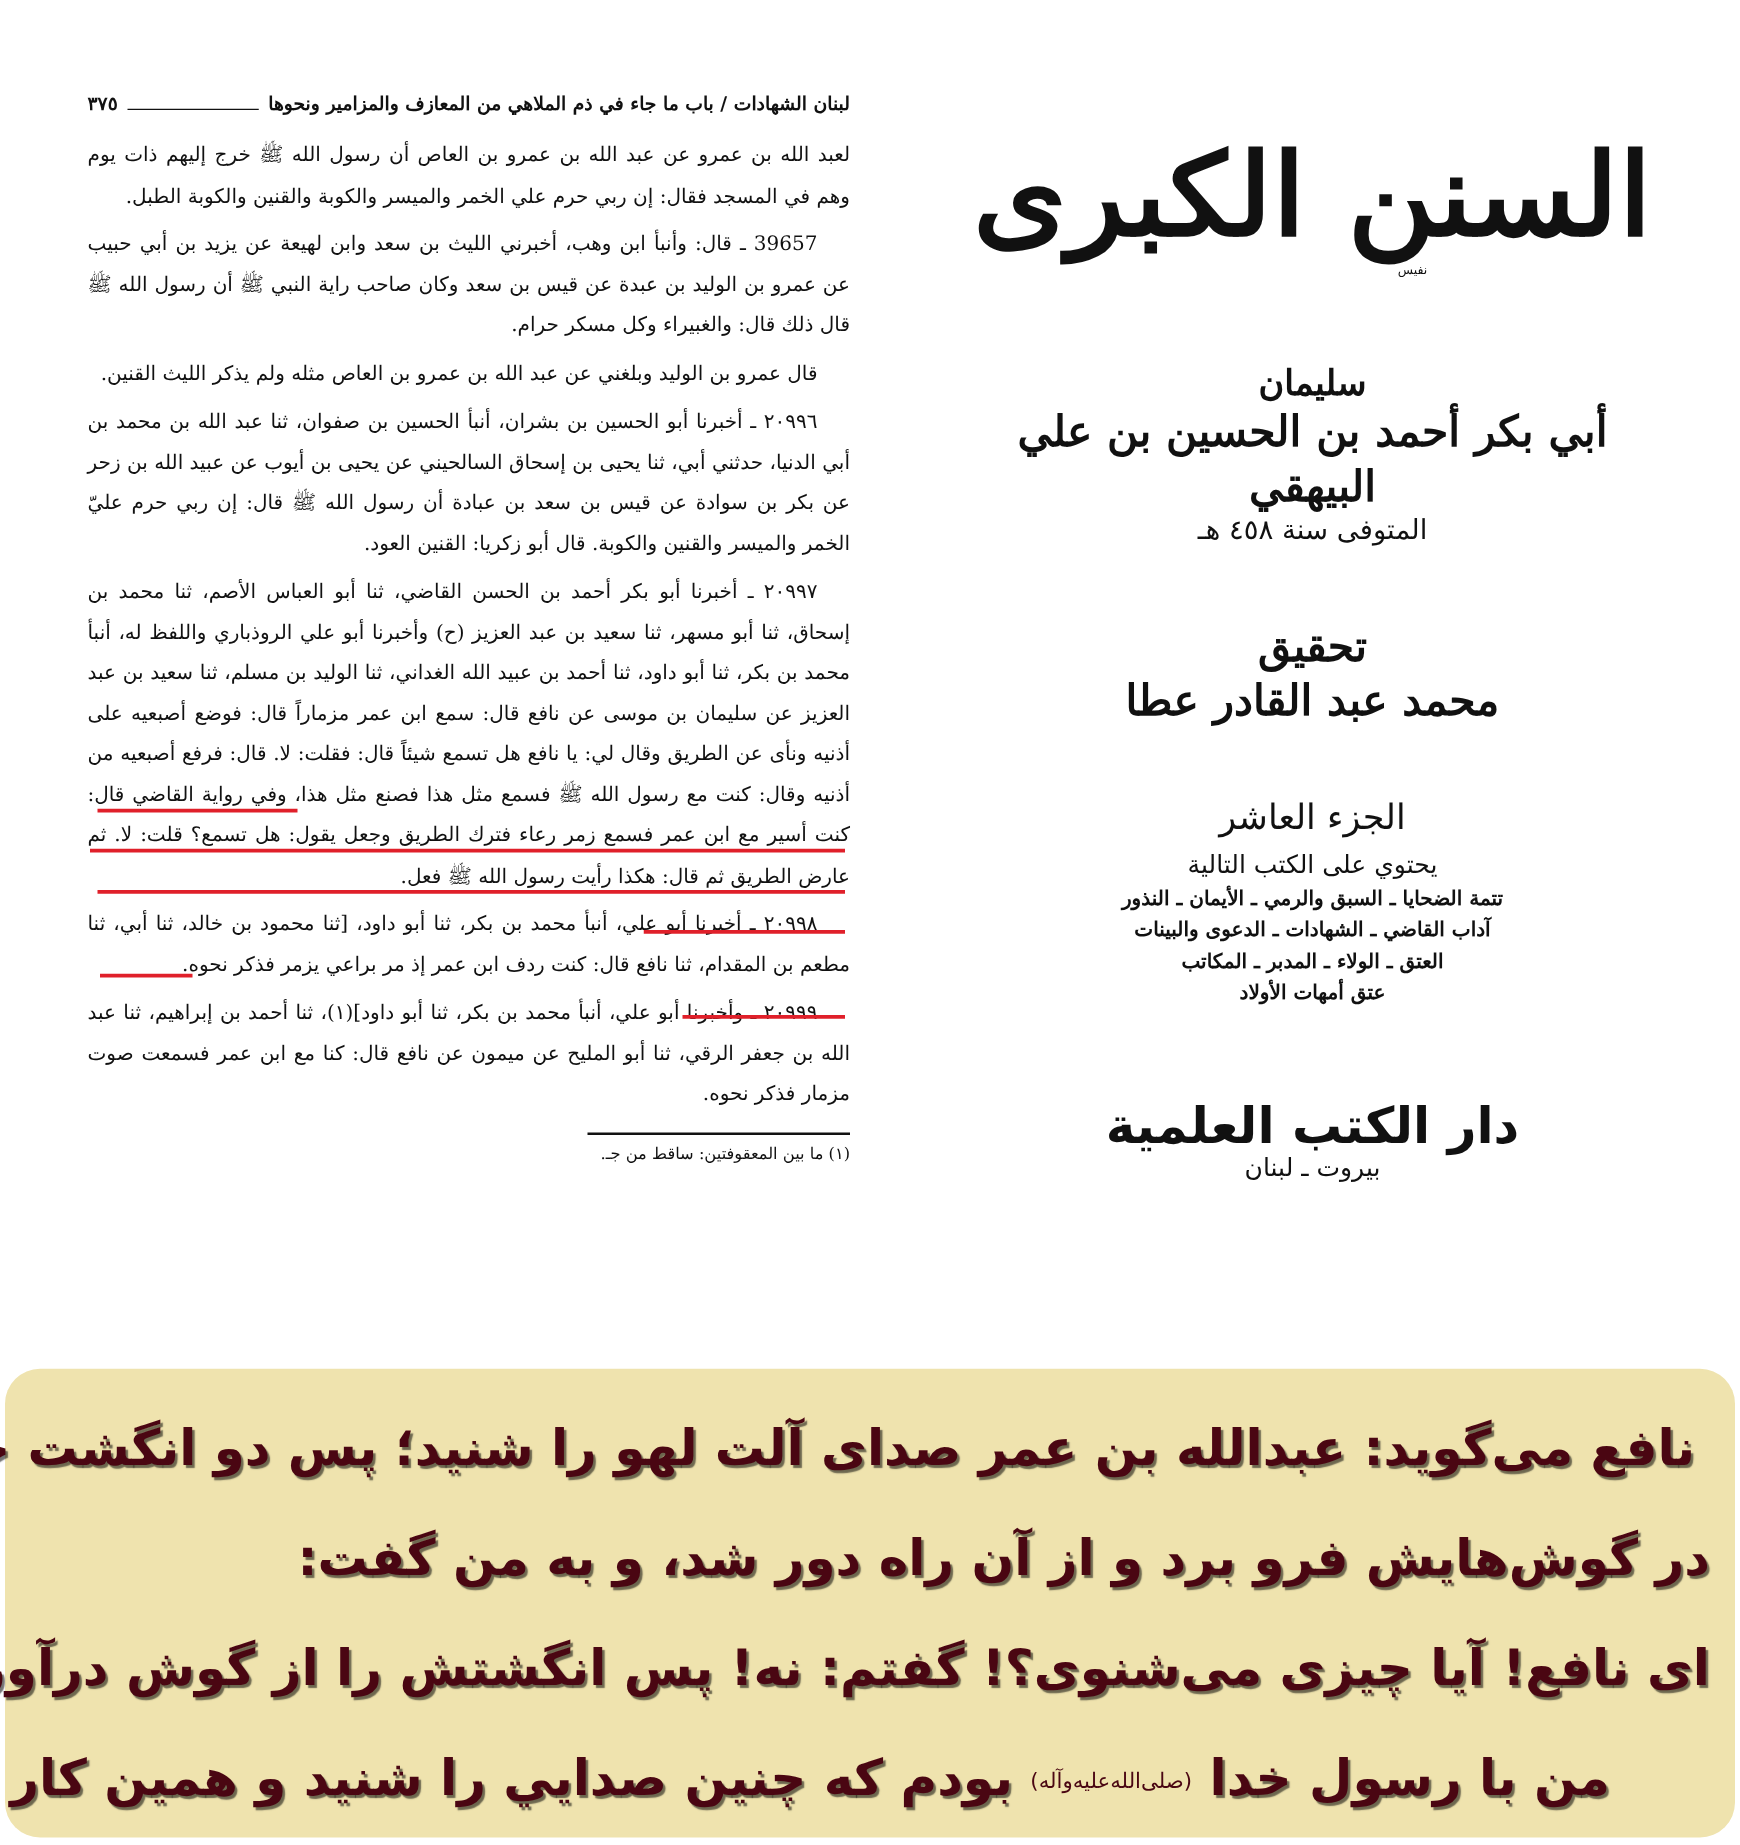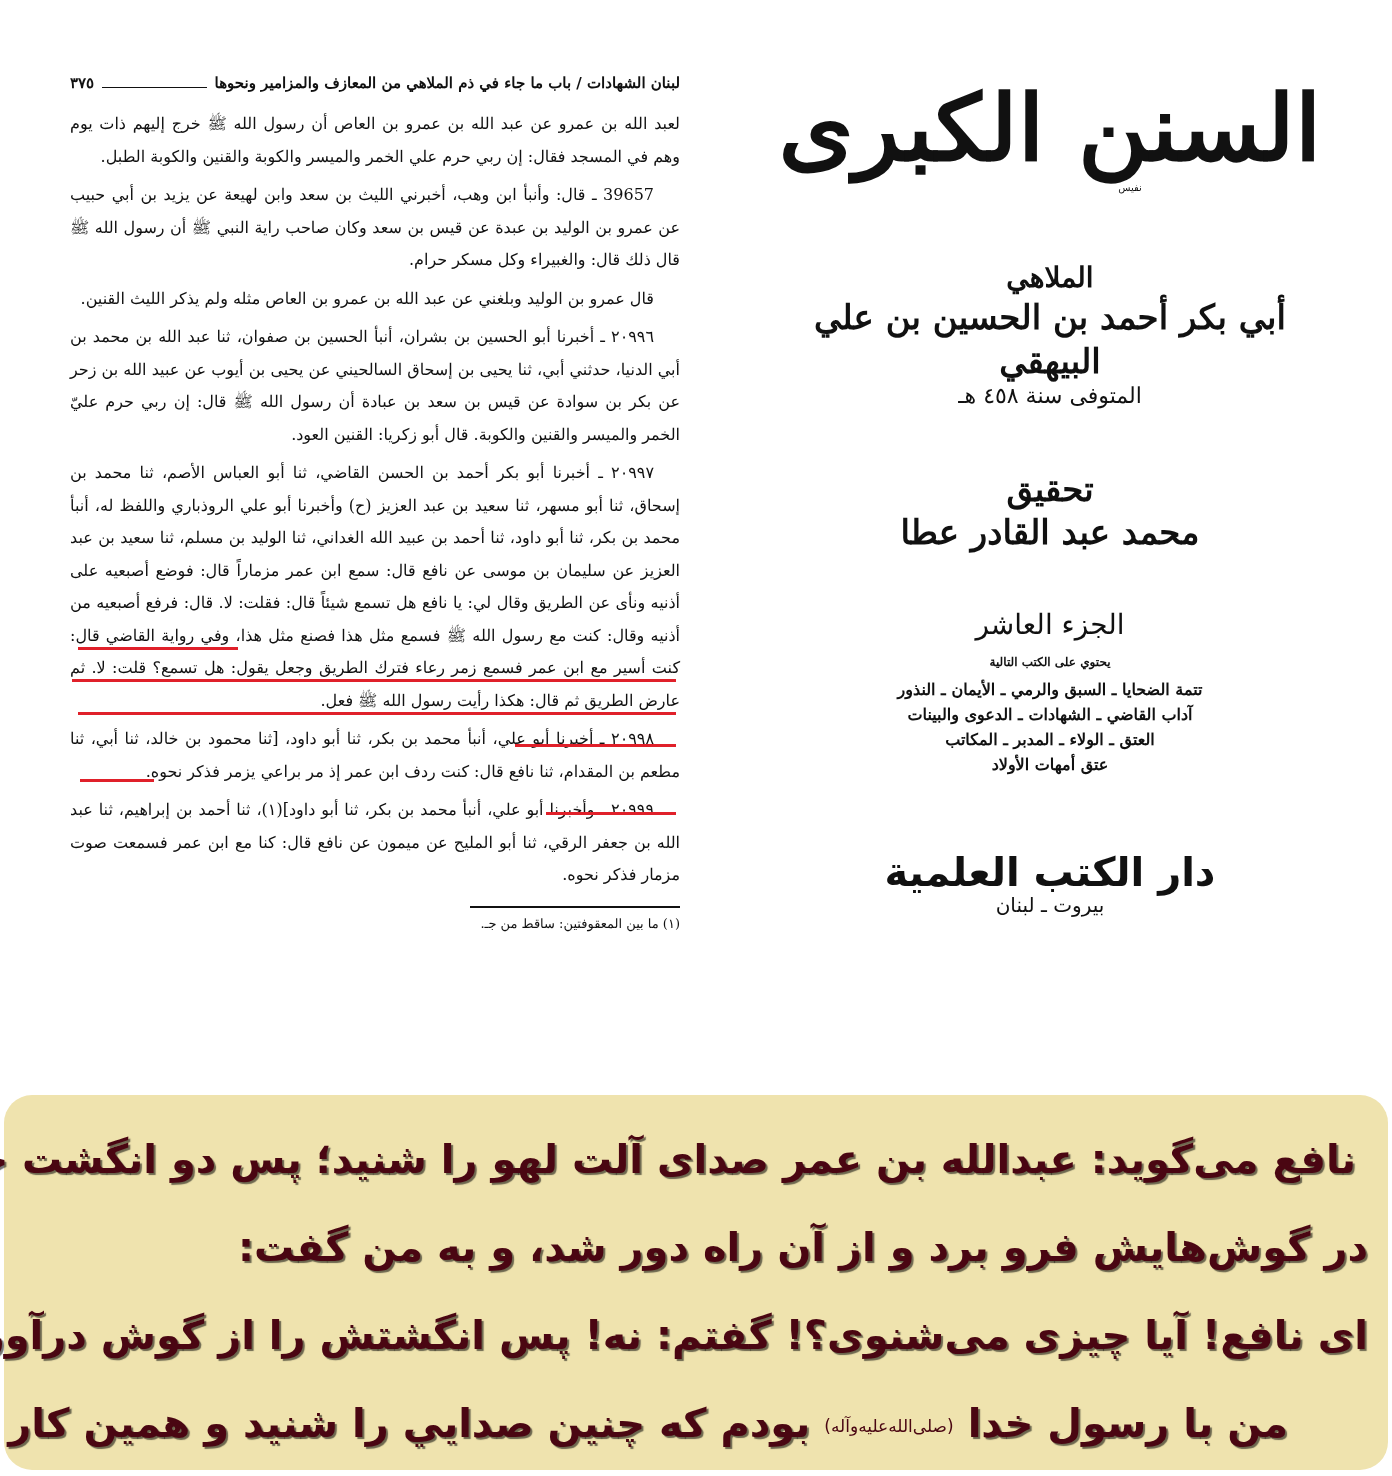--- a/index.html
+++ b/index.html
@@ -15,30 +15,30 @@
   .para.indent { text-indent: 26px; }
   .para + .para { margin-top: 6px; }
   .p0 { margin-top: 12px !important; }
   .footnote-rule { width: 210px; border-top: 2px solid #111; margin: 14px 0 6px auto; margin-right: 0; }
   .footnote { font-size: 13px; line-height: 20px; }
 
   
   .underline { position: absolute; height: 3px; background: #e0202a; }
 
   
-  .title-page { position: absolute; left: 760px; top: 64px; width: 580px; direction: rtl; text-align: center; }
+  .title-page { position: absolute; left: 760px; top: 92px; width: 580px; direction: rtl; text-align: center; }
   .big-title { font-family: "DejaVu Serif", serif; font-size: 96px; font-weight: bold; line-height: 130px; letter-spacing: 2px; transform: scaleY(0.95); }
   .calligrapher { font-size: 10px; margin-top: -12px; margin-left: 160px; }
   .imam-label { font-size: 28px; font-weight: bold; margin-top: 70px; line-height: 30px; letter-spacing: 8px; }
   .author-name { font-size: 34px; font-weight: bold; line-height: 44px; margin-top: 2px; }
   .death-year { font-size: 22px; font-weight: normal; line-height: 26px; }
   .tahqiq-label { font-size: 34px; font-weight: bold; margin-top: 60px; line-height: 40px; }
   .editor-name { font-size: 34px; font-weight: bold; line-height: 46px; }
   .volume { font-size: 28px; margin-top: 52px; line-height: 36px; }
-  .contains { font-size: 12px; font-weight: bold; margin-top: 4px; line-height: 30px; }
+  .contains { font-size: 20px; font-weight: normal; margin-top: 4px; line-height: 30px; }
   .books-list { font-size: 16px; font-weight: bold; line-height: 25px; }
   .publisher { font-family: "DejaVu Sans", sans-serif; font-size: 40px; font-weight: bold; margin-top: 72px; line-height: 46px; letter-spacing: -1px; }
   .publisher-city { font-family: "DejaVu Sans", sans-serif; font-size: 20px; letter-spacing: 6px; line-height: 20px; }
 
   
   .translation-box { position: absolute; left: 4px; top: 1095px; width: 1384px; height: 375px; background: #efe3ae; border-radius: 28px; direction: rtl; box-sizing: border-box; padding: 20px 20px 0 20px; }
   .tline { font-family: "DejaVu Sans", sans-serif; font-weight: bold; color: #4a0612; font-size: 40px; line-height: 88px; white-space: nowrap; text-shadow: 2px 2px 1px rgba(0,0,0,0.55); }
   .tline.l1 { text-align: right; padding-right: 12px; }
   .tline.l2 { text-align: right; }
   .tline.l3 { text-align: justify; text-align-last: justify; }
@@ -68,21 +68,21 @@
 <div class="underline" style="left:78px; top:647px; width:160px;"></div>
 <div class="underline" style="left:72px; top:679px; width:604px;"></div>
 <div class="underline" style="left:78px; top:712px; width:598px;"></div>
 <div class="underline" style="left:515px; top:744px; width:161px;"></div>
 <div class="underline" style="left:80px; top:779px; width:74px;"></div>
 <div class="underline" style="left:546px; top:812px; width:130px;"></div>
 
 <div class="title-page">
   <div class="big-title">السنن الكبرى</div>
   <div class="calligrapher">نفيس</div>
-  <div class="imam-label">الملاهي</div>
+  <div class="imam-label">سليمان</div>
   <div class="author-name">أبي بكر أحمد بن الحسين بن علي البيهقي</div>
   <div class="death-year">المتوفى سنة ٤٥٨ هـ</div>
   <div class="tahqiq-label">تحقيق</div>
   <div class="editor-name">محمد عبد القادر عطا</div>
   <div class="volume">الجزء العاشر</div>
   <div class="contains">يحتوي على الكتب التالية</div>
   <div class="books-list">
     <div>تتمة الضحايا ـ السبق والرمي ـ الأيمان ـ النذور</div>
     <div>آداب القاضي ـ الشهادات ـ الدعوى والبينات</div>
     <div>العتق ـ الولاء ـ المدبر ـ المكاتب</div>

